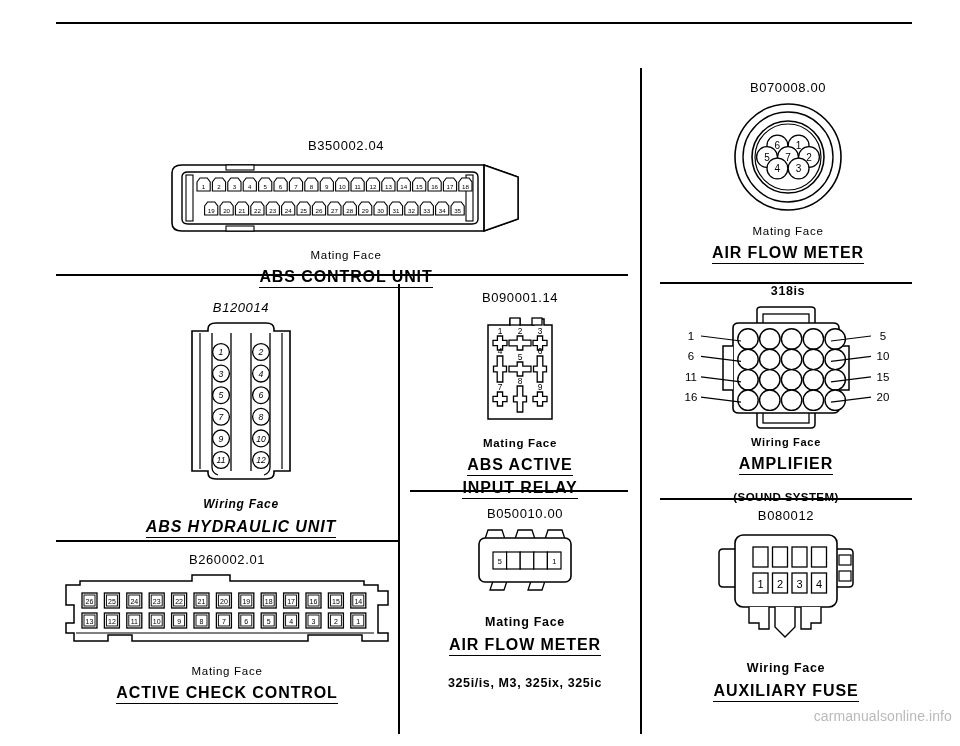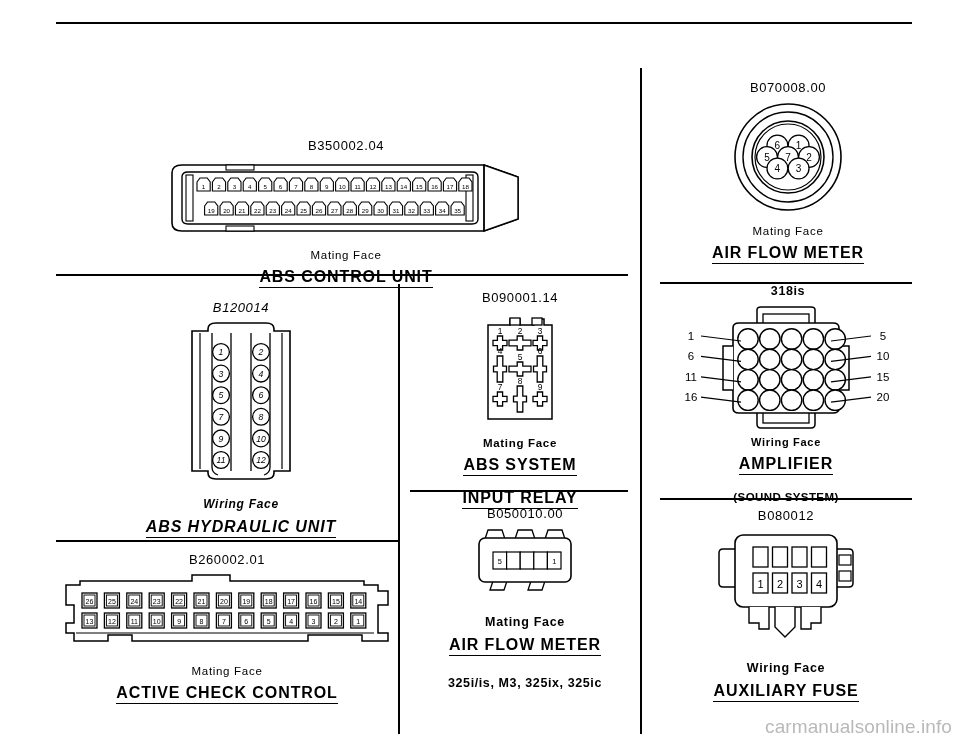--- a/index.html
+++ b/index.html
@@ -88,22 +88,22 @@
     font-size: 11.5px;
     font-weight: bold;
     letter-spacing: 0.4px;
     margin-top: 16px;
   }
   .drawing { position: relative; display: inline-block; }
 
   
   #watermark {
     position: absolute;
-    right: 8px; bottom: 8px;
-    font-size: 19px;
+    right: 8px; bottom: 22px;
+    font-size: 14px;
     color: #b9b9b9;
     letter-spacing: 0.1px;
     font-family: "Liberation Sans", sans-serif;
   }
 
   svg { display: block; }
   svg text {
     font-family: "Liberation Sans", sans-serif;
     fill: #000;
   }
@@ -341,22 +341,22 @@
                L43.2,92.8 L39.5,92.8 L39.5,87.2 L43.2,87.2 Z" fill="#fff" stroke="#000" stroke-width="1.3"></path>
             <text x="46" y="74.5" font-size="8.4" text-anchor="middle">8</text>
             <path d="M63.4,83 L68.6,83 L68.6,87.4 L73,87.4
                L73,92.6 L68.6,92.6 L68.6,97 L63.4,97
                L63.4,92.6 L59,92.6 L59,87.4 L63.4,87.4 Z" fill="#fff" stroke="#000" stroke-width="1.3"></path>
             <text x="66" y="80.5" font-size="8.4" text-anchor="middle">9</text>
           </g>
       </svg>
     </div>
     <div class="face" style="font-weight:bold;font-size:11.5px;">Mating Face</div>
-    <div><span class="cname">ABS SYSTEM</span></div>
-    <div><span class="cname" style="margin-top:13px;">INPUT RELAY</span></div>
+    <div><span class="cname">ABS ACTIVE</span></div>
+    <div><span class="cname" style="margin-top:3px;">INPUT RELAY</span></div>
   </div>
 
   <div class="blk" style="left:660px; top:306px; width:252px;">
     <div class="drawing">
       <svg width="230" height="124" viewBox="0 0 230 124">
 
         <path d="M86,4 Q86,1 90,1 L140,1 Q144,1 144,4 L144,18 L86,18 Z" fill="#fff" stroke="#000" stroke-width="1.5"></path>
         <rect x="92" y="8" width="46" height="11" fill="#fff" stroke="#000" stroke-width="1.3"></rect>
 
         <path d="M86,106 L144,106 L144,118 Q144,122 140,122 L90,122 Q86,122 86,118 Z" fill="#fff" stroke="#000" stroke-width="1.5"></path>

